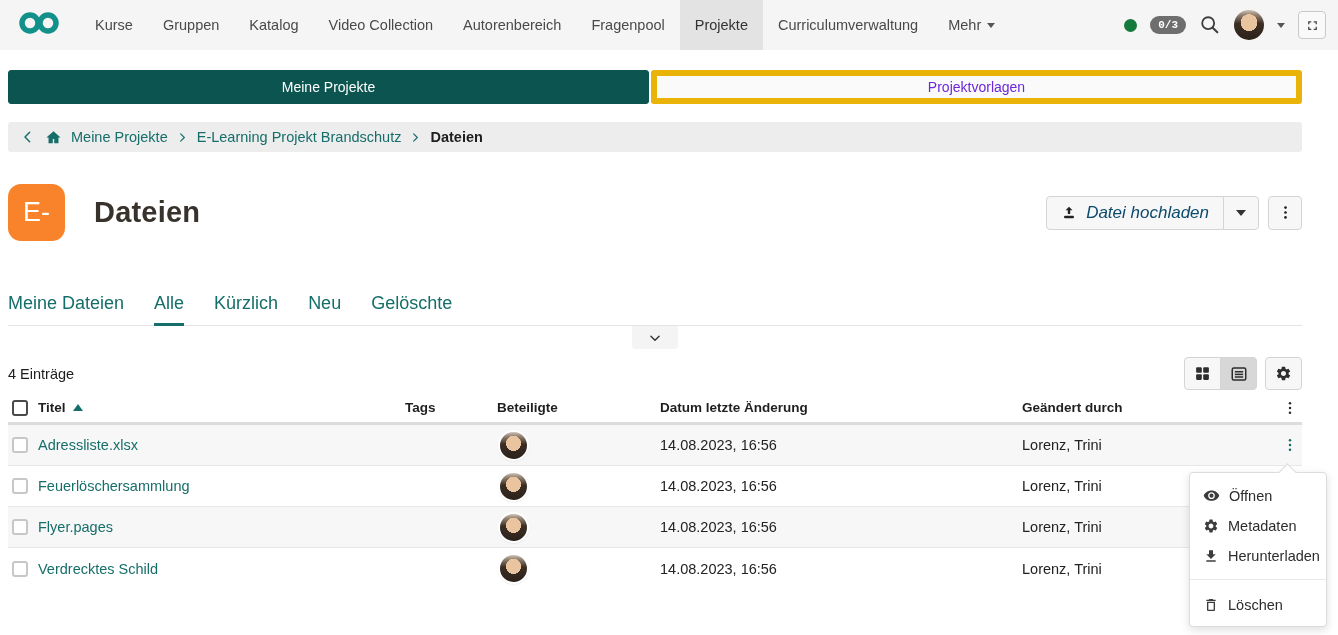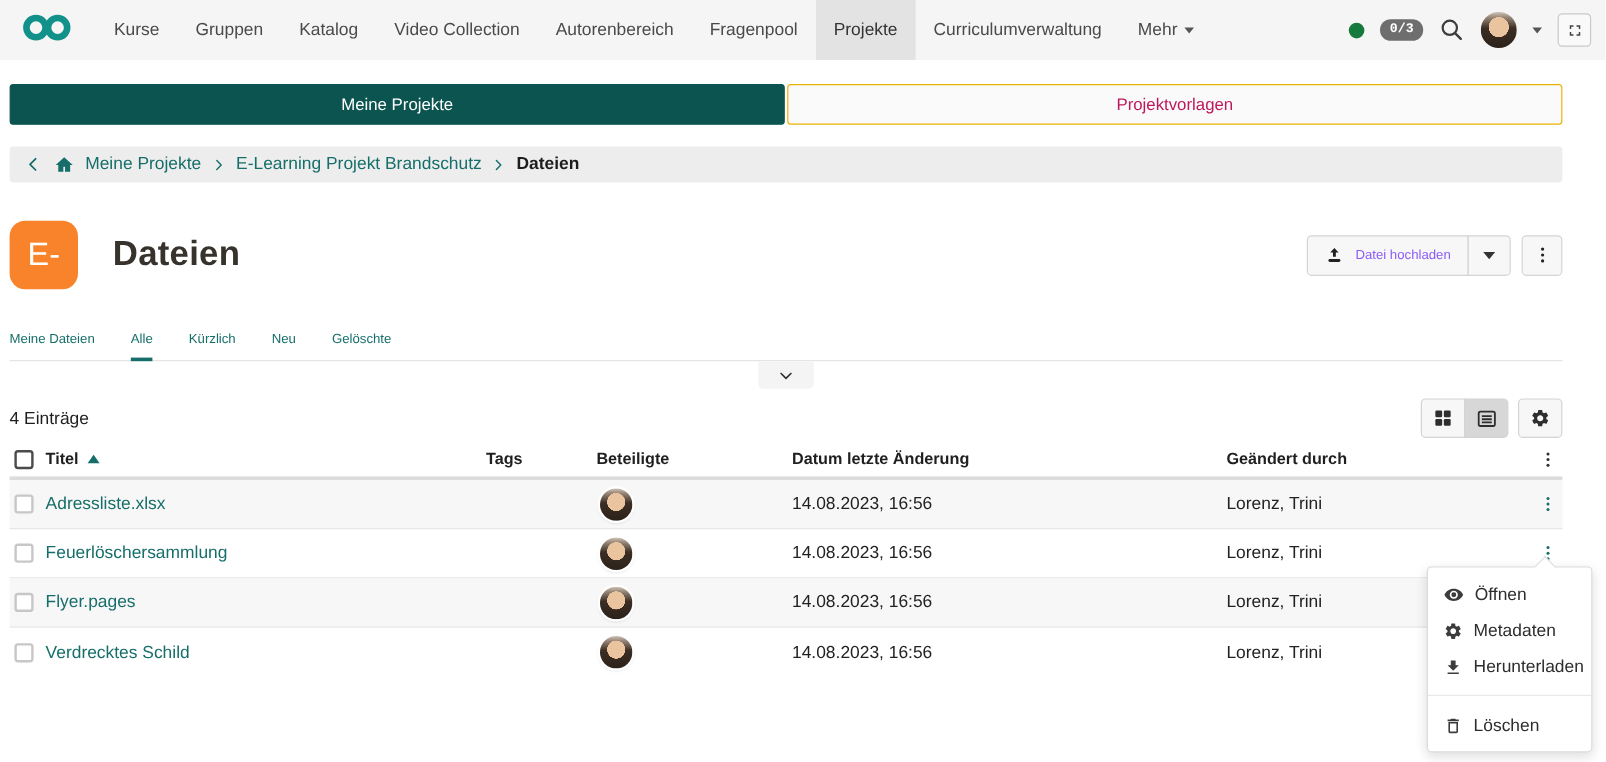--- a/index.html
+++ b/index.html
@@ -26,41 +26,41 @@
       linear-gradient(180deg, #cfc4b8 0%, #9b8a7a 14%, #3b2d23 45%, #2c221a 100%);
   }
   .avatar-sm { width:30px; height:30px; }
   .caret-down { width:0; height:0; border-left:4px solid transparent; border-right:4px solid transparent; border-top:5px solid #555; }
   .fullscreen-btn { width:28px; height:28px; border:1px solid #c9c9c9; border-radius:4px; background:#f9f9f9; display:flex; align-items:center; justify-content:center; cursor:pointer; }
 
   
   .project-tabs { display:flex; gap:2px; margin-top:20px; }
   .ptab { flex:1; height:34px; font-size:14px; display:flex; align-items:center; justify-content:center; border-radius:3px; cursor:pointer; font-family:inherit; }
   .ptab.active { background:#0b5450; color:#fff; border:1px solid #0b5450; }
-  .ptab.inactive { background:#fafafa; color:#be185d; border:1px solid #eab308; }
+  .ptab.inactive { background:#fafafa; color:#6d28d9; border:6px solid #eab308; }
 
   
   .breadcrumb { margin-top:18px; height:30px; background:#ededed; border-radius:3px; display:flex; align-items:center; gap:9px; padding:0 12px; font-size:14.5px; }
   .bc-link { color:#156e69; text-decoration:none; cursor:pointer; }
   .bc-current { color:#1d1d1d; font-weight:bold; }
 
   
   .page-header { margin-top:32px; display:flex; align-items:center; }
   .project-badge { width:57px; height:57px; border-radius:13px; background:#f8832b; color:#fff; font-size:27px; display:flex; align-items:center; justify-content:center; }
   .page-title { margin-left:29px; font-size:29px; font-weight:bold; color:#38322c; letter-spacing:.2px; }
   .header-actions { margin-left:auto; display:flex; align-items:center; gap:9px; }
   .btn { background:#f7f7f7; border:1px solid #d4d4d4; cursor:pointer; font-family:inherit; }
   .split-btn { display:flex; }
-  .split-main { height:34px; padding:0 14px; display:flex; align-items:center; gap:9px; border-radius:4px 0 0 4px; font-size:11px; color:#8b5cf6; }
+  .split-main { height:34px; padding:0 14px; display:flex; align-items:center; gap:9px; border-radius:4px 0 0 4px; font-size:17px; color:#0c4a6e;font-style:italic; }
   .split-caret { width:36px; height:34px; margin-left:-1px; border-radius:0 4px 4px 0; display:flex; align-items:center; justify-content:center; }
   .split-caret .caret-down { border-left-width:5px; border-right-width:5px; border-top:6px solid #333; }
   .kebab-btn { width:34px; height:34px; border-radius:4px; display:flex; align-items:center; justify-content:center; color:#222; }
 
   
-  .file-tabs { margin-top:36px; display:flex; gap:30px; border-bottom:1px solid #e4e4e4; font-size:11px; }
+  .file-tabs { margin-top:52px; display:flex; gap:30px; border-bottom:1px solid #e4e4e4; font-size:18px; }
   .ftab { position:relative; color:#156e69; padding-bottom:11px; cursor:pointer; }
   .ftab.active::after { content:""; position:absolute; left:0; right:0; bottom:-1px; height:3px; background:#156e69; }
 
   .collapse-row { display:flex; justify-content:center; }
   .collapse-btn { width:46px; height:23px; background:#f4f4f4; border:none; border-radius:0 0 4px 4px; display:flex; align-items:center; justify-content:center; cursor:pointer; }
 
   
   .list-toolbar { margin-top:8px; display:flex; align-items:center; }
   .entry-count { font-size:14.5px; color:#1d1d1d; }
   .toolbar-right { margin-left:auto; display:flex; align-items:center; gap:8px; }

